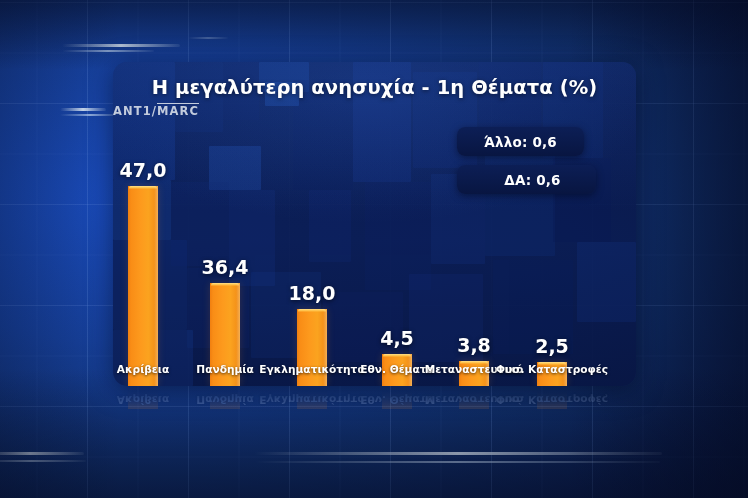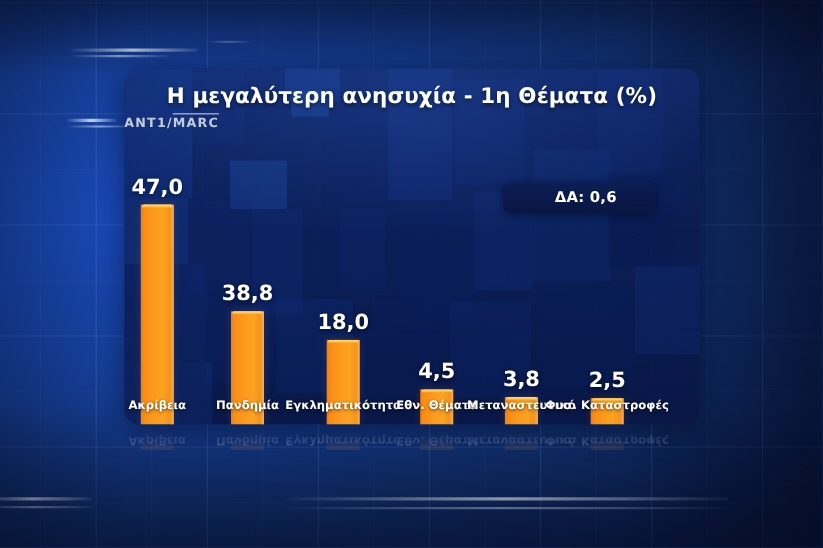--- a/index.html
+++ b/index.html
@@ -259,35 +259,38 @@
       <div class="tile" style="left:296px; top:212px; width:74px;  height:88px;  background:rgba(22,58,150,0.16);"></div>
       <div class="tile" style="left:380px; top:198px; width:80px;  height:94px;  background:rgba(12,32,96,0.28);"></div>
       <div class="tile" style="left:0px;   top:268px; width:80px;  height:56px;  background:rgba(30,78,184,0.20);"></div>
       <div class="tile" style="left:152px; top:20px;  width:34px;  height:24px;  background:rgba(46,108,220,0.30);"></div>
     </div>
     <div class="panel-sheen"></div>
 
     <div class="title">Η μεγαλύτερη ανησυχία - 1η Θέματα (%)</div>
     <div class="subtitle"><span>ΑΝΤ1/</span><span class="ovl">MARC</span></div>
 
+    <div class="legend-box" style="left:344px; top:65px; width:127px; height:29px;">
+      <span>Άλλο: 0,6</span>
+    </div>
     <div class="legend-box" style="left:344px; top:103px; width:127px; height:29px;padding-left:12px;">
       <span>ΔΑ: 0,6</span>
     </div>
 
     <div class="plot">
 
       <div class="bar-group" style="left:15px; width:30px; height:324px;">
         <div class="bar" style="height:200px;"></div>
         <div class="bar-value" style="bottom:205px;">47,0</div>
         <div class="bar-label" style="bottom:11px;">Ακρίβεια</div>
       </div>
 
       <div class="bar-group" style="left:97px; width:30px; height:324px;">
         <div class="bar" style="height:103px;"></div>
-        <div class="bar-value" style="bottom:108px;">38,8</div>
+        <div class="bar-value" style="bottom:108px;">36,4</div>
         <div class="bar-label" style="bottom:11px;">Πανδημία</div>
       </div>
 
       <div class="bar-group" style="left:184px; width:30px; height:324px;text-align:center;">
         <div class="bar" style="height:77px;"></div>
         <div class="bar-value" style="bottom:82px;">18,0</div>
         <div class="bar-label" style="bottom:11px;">Εγκληματικότητα</div>
       </div>
 
       <div class="bar-group" style="left:269px; width:30px; height:324px;">

